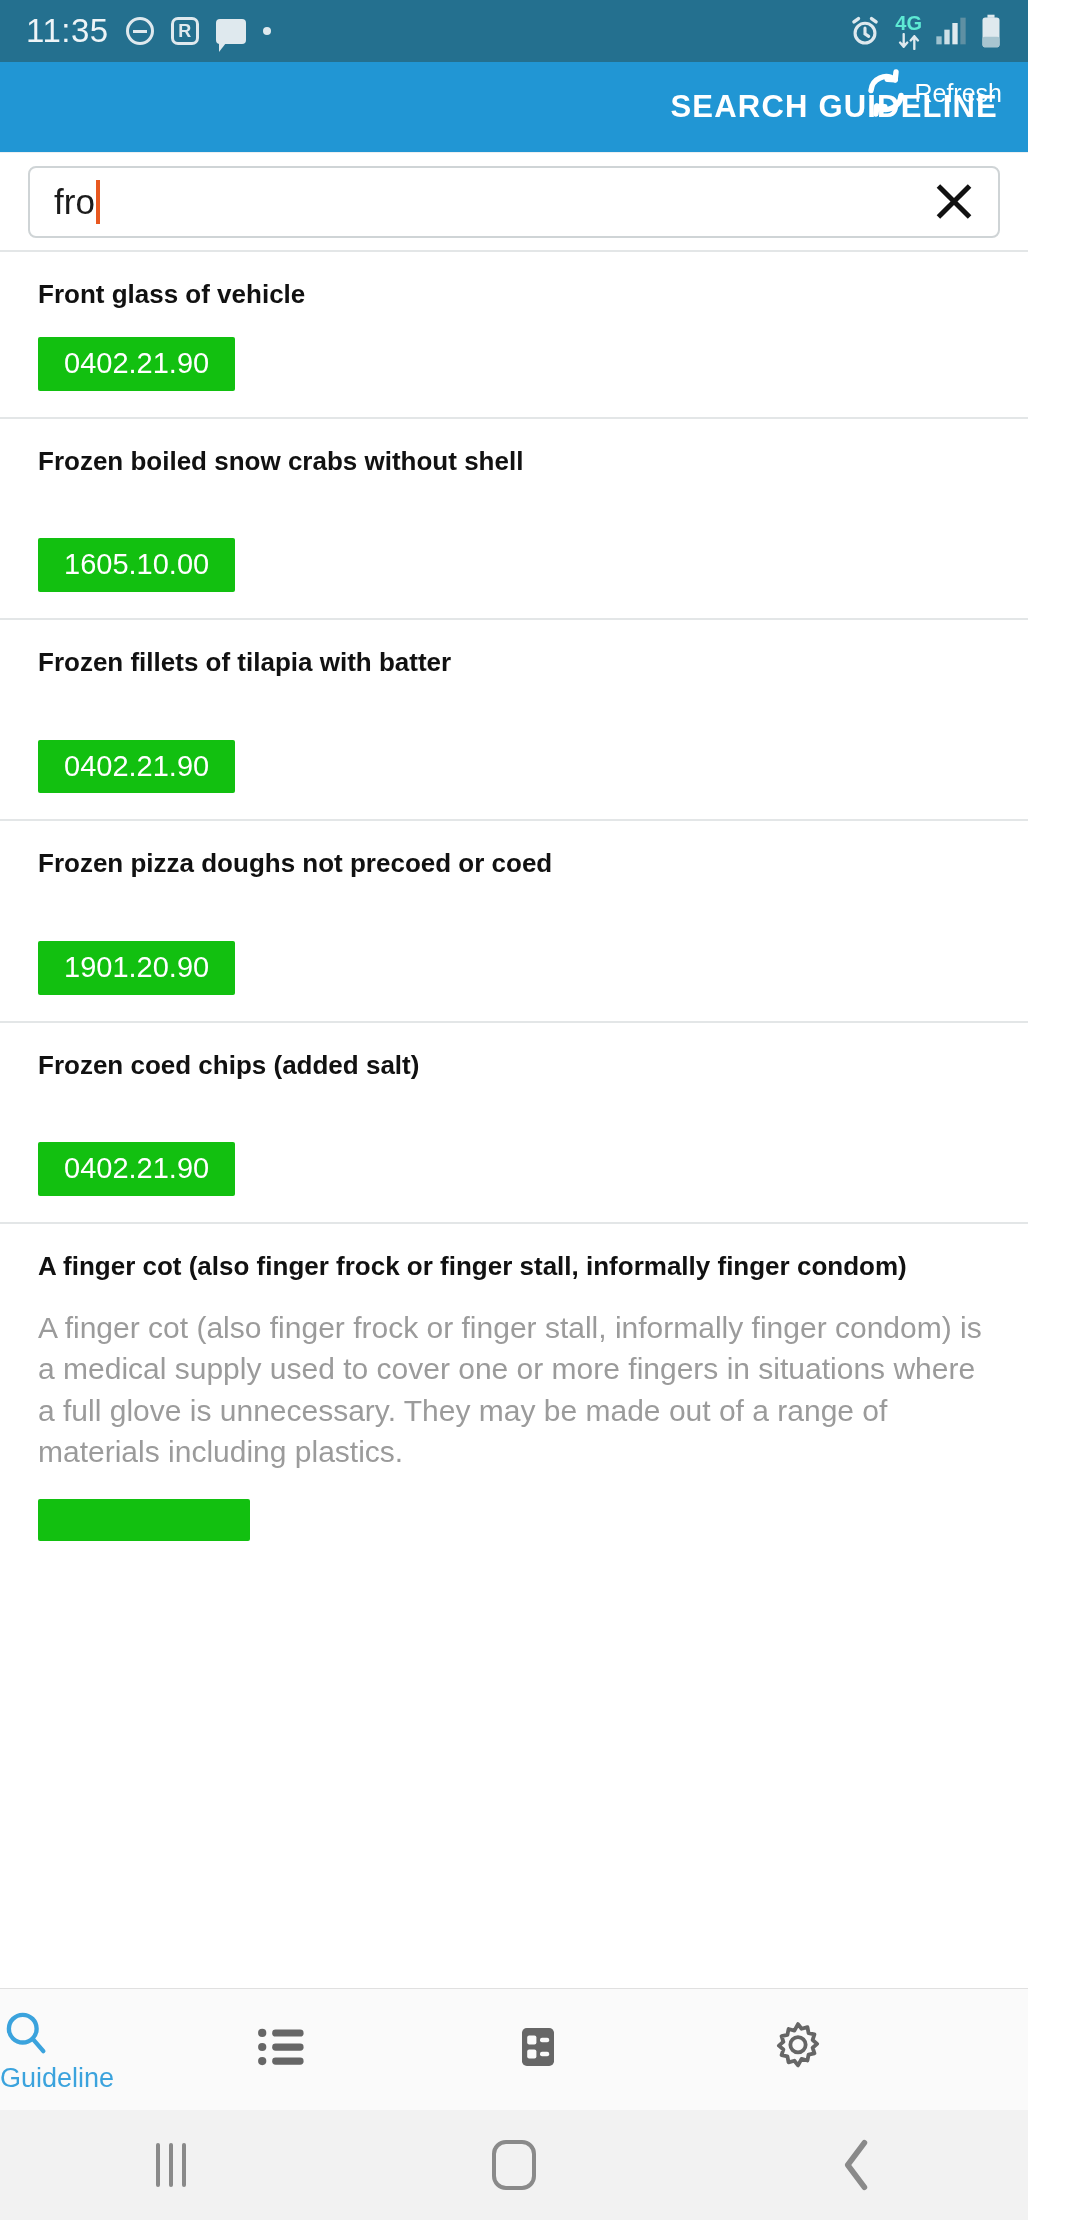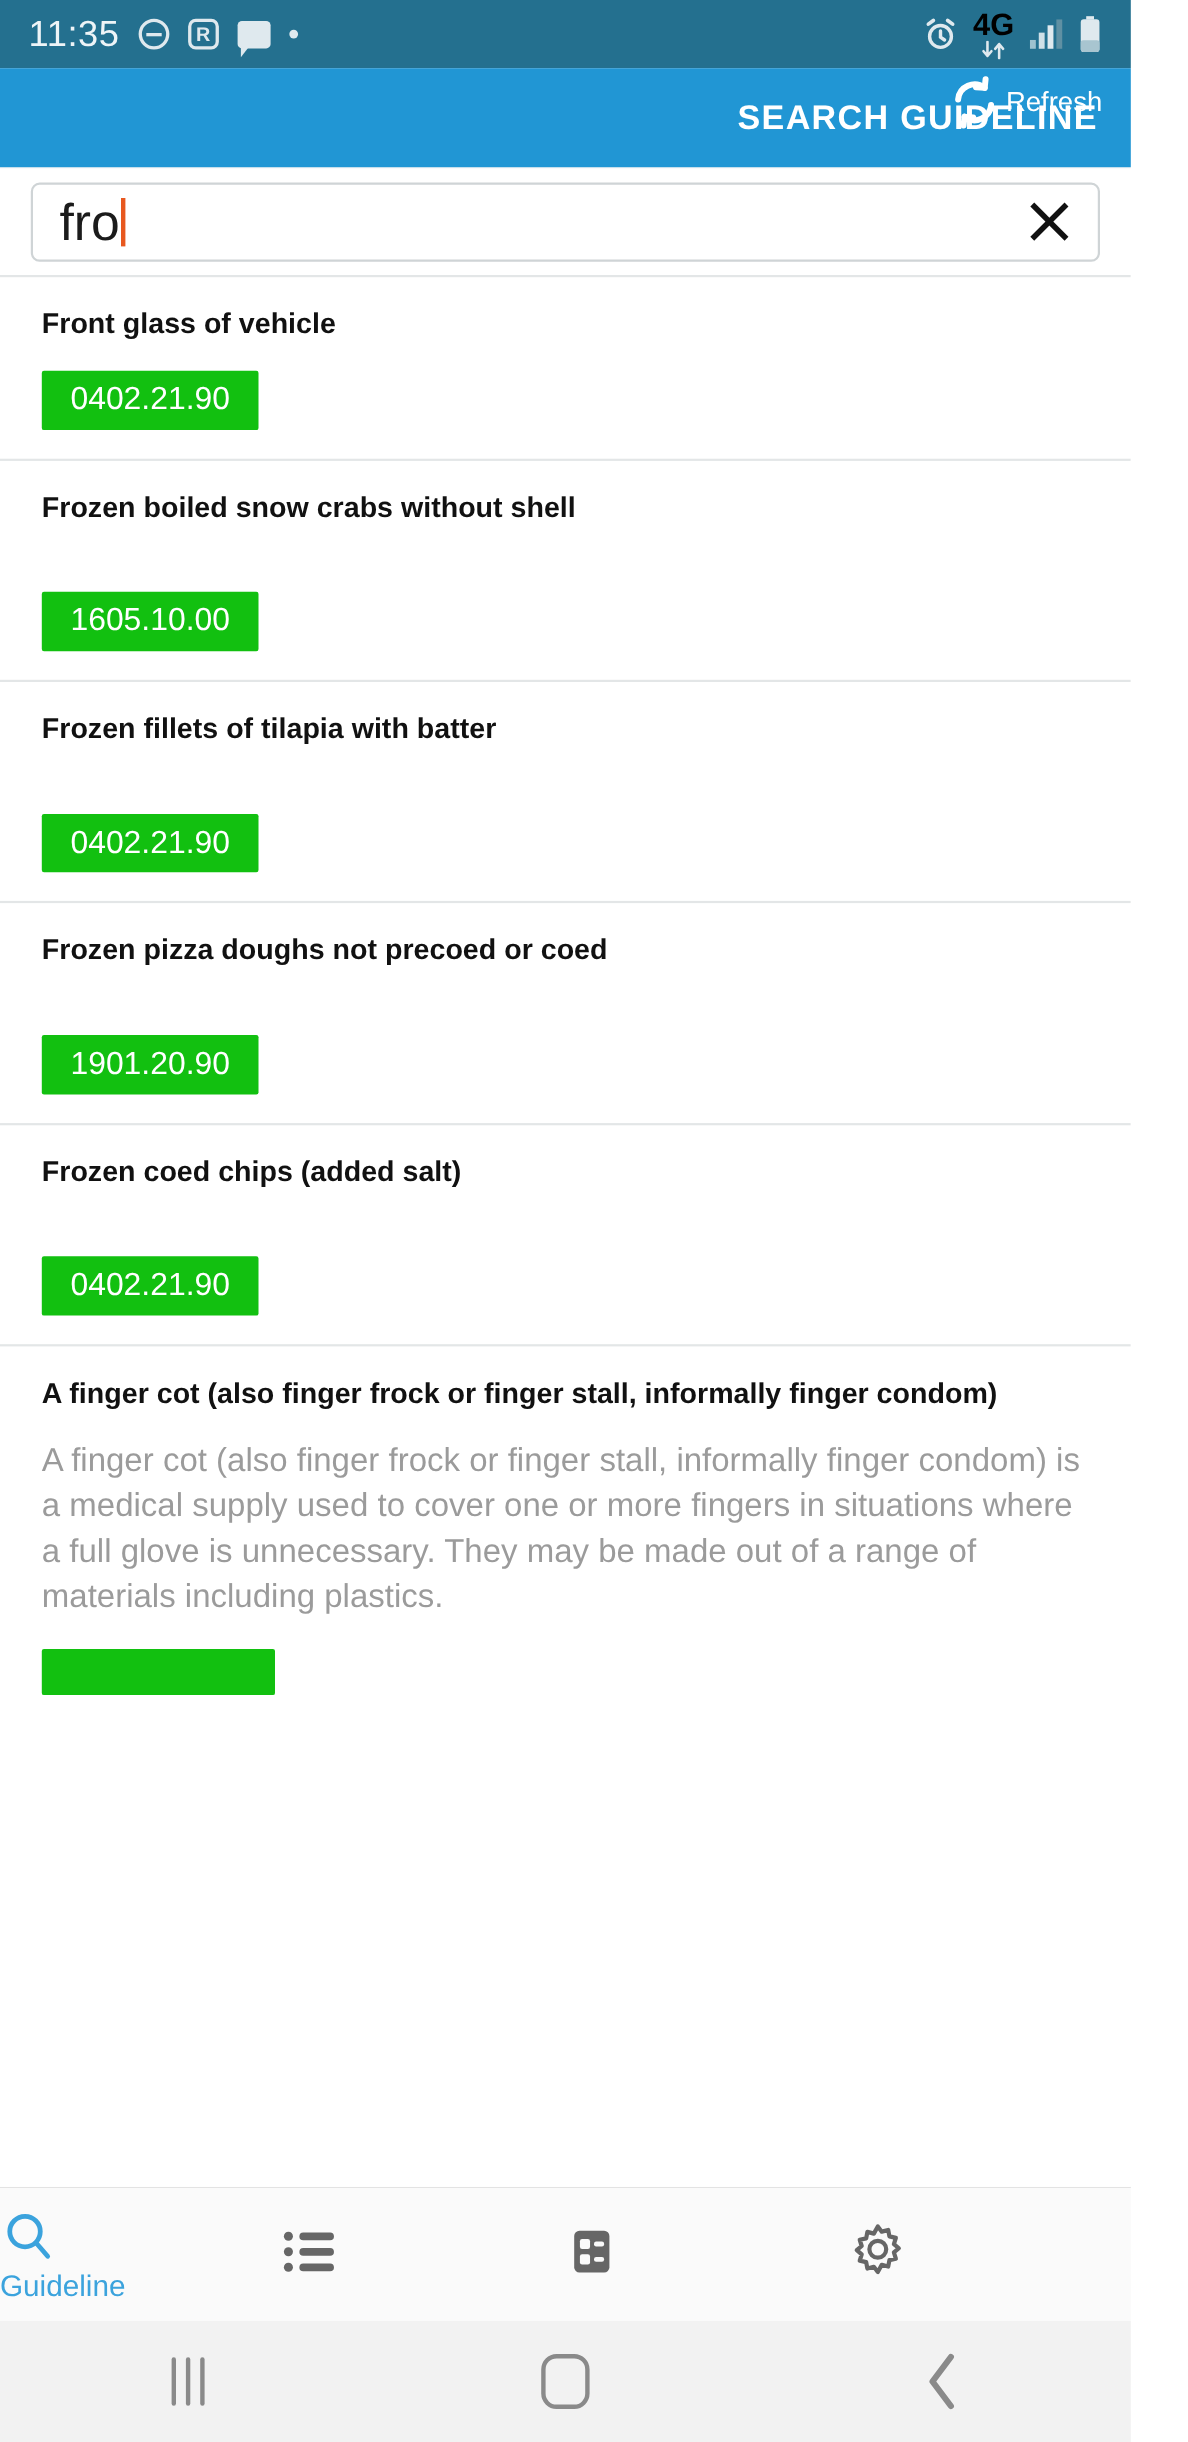--- a/index.html
+++ b/index.html
@@ -41,21 +41,21 @@
   }
   .refresh-label { color:#ffffff; font-size:25px; line-height:1; }
 
   
   .search-wrap { flex:0 0 98px; background:#ffffff; display:flex; align-items:center;
                  padding:0 28px; border-top:1px solid #eceff1; }
   .search-box {
     width:100%; height:72px; border:2px solid #cfd4d6; border-radius:8px;
     display:flex; align-items:center; padding:0 22px 0 24px; background:#fff;
   }
-  .search-text { font-size:47px; color:#1b1b1b; white-space:pre; }
+  .search-text { font-size:35px; color:#1b1b1b; white-space:pre; }
   .caret { display:inline-block; width:4px; height:44px; background:#e8581f; vertical-align:-9px; margin-left:1px; }
   .search-spacer { flex:1; }
   .clear-x { width:44px; height:44px; position:relative; }
   .clear-x::before, .clear-x::after {
     content:""; position:absolute; left:50%; top:50%; width:44px; height:5px;
     background:#111; margin-left:-22px; margin-top:-2.5px;
   }
   .clear-x::before { transform:rotate(45deg); }
   .clear-x::after  { transform:rotate(-45deg); }
 
@@ -102,21 +102,21 @@
     </div>
     <div class="sb-right">
 
       <svg class="sb-svg" width="34" height="34" viewBox="0 0 24 24">
         <circle cx="12" cy="13.5" r="7" fill="none" stroke="#dfe9ee" stroke-width="2.2"></circle>
         <path d="M12 10v4l2.6 1.8" fill="none" stroke="#dfe9ee" stroke-width="2.2" stroke-linecap="round"></path>
         <path d="M4.2 5.6 7.4 3.2M19.8 5.6 16.6 3.2" stroke="#dfe9ee" stroke-width="2.4" stroke-linecap="round"></path>
       </svg>
 
       <span style="display:flex;flex-direction:column;align-items:center;line-height:1;">
-        <span style="font-size:28px;font-weight:700;color:#000000;">4G</span>
+        <span style="font-size:20px;font-weight:700;color:#5eead4;">4G</span>
         <svg width="26" height="17" viewBox="0 0 24 16">
           <path d="M7 1v11M7 13l-3.4-4M7 13l3.4-4" fill="none" stroke="#dfe9ee" stroke-width="2.2" stroke-linecap="round"></path>
           <path d="M17 15V4M17 3l-3.4 4M17 3l3.4 4" fill="none" stroke="#dfe9ee" stroke-width="2.2" stroke-linecap="round"></path>
         </svg>
       </span>
 
       <svg class="sb-svg" width="32" height="30" viewBox="0 0 24 22">
         <rect x="1" y="15" width="4" height="6" fill="#9fc2cf"></rect>
         <rect x="7" y="10" width="4" height="11" fill="#cfe0e7"></rect>
         <rect x="13" y="5" width="4" height="16" fill="#dfe9ee"></rect>

